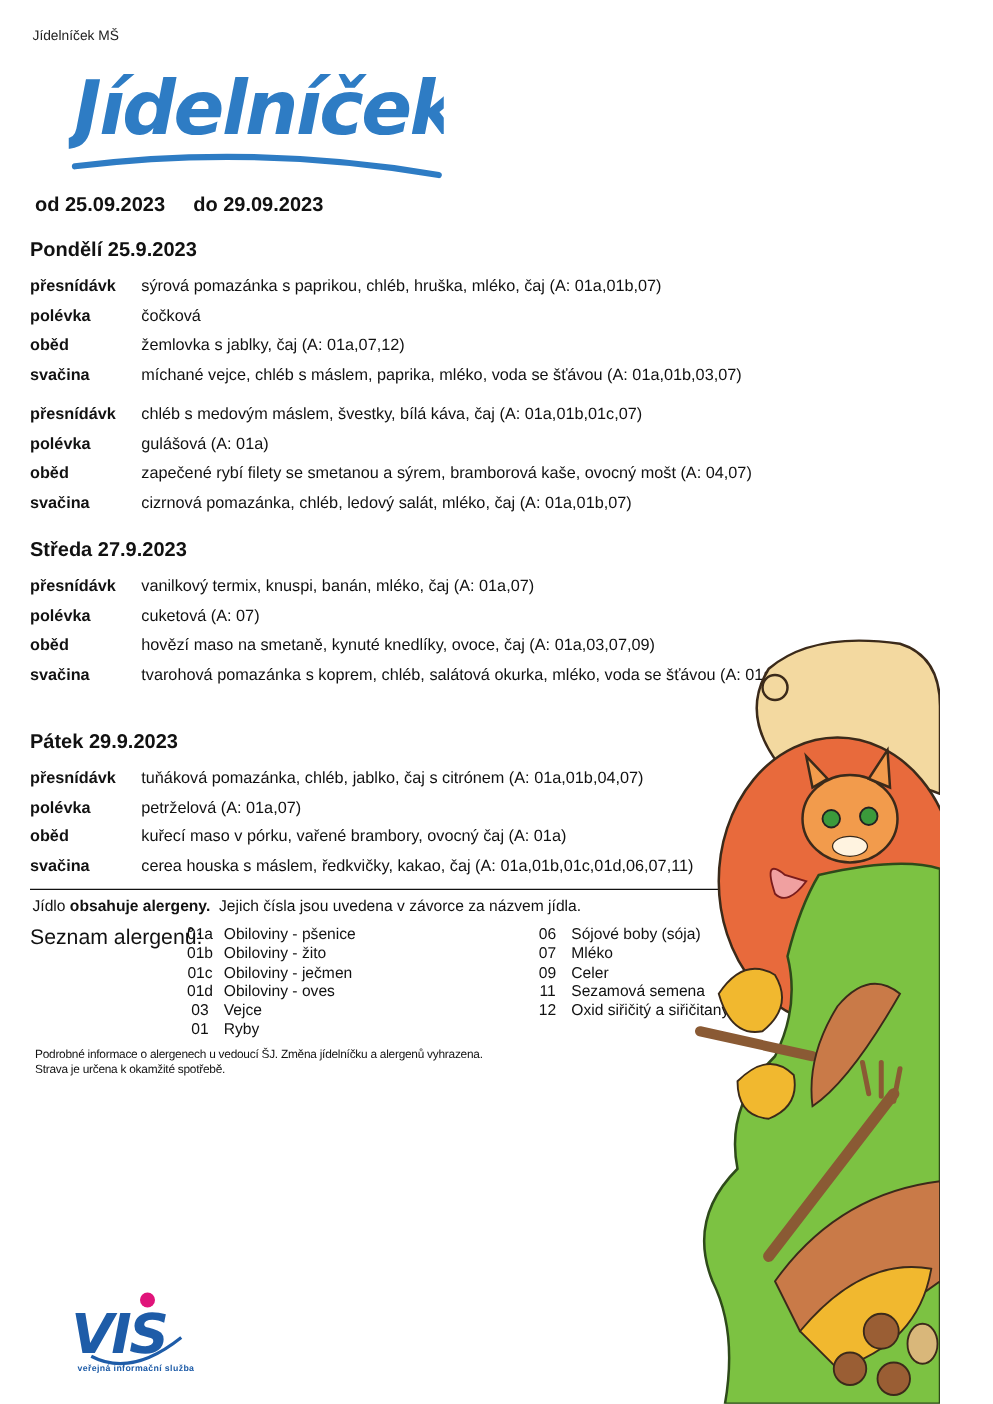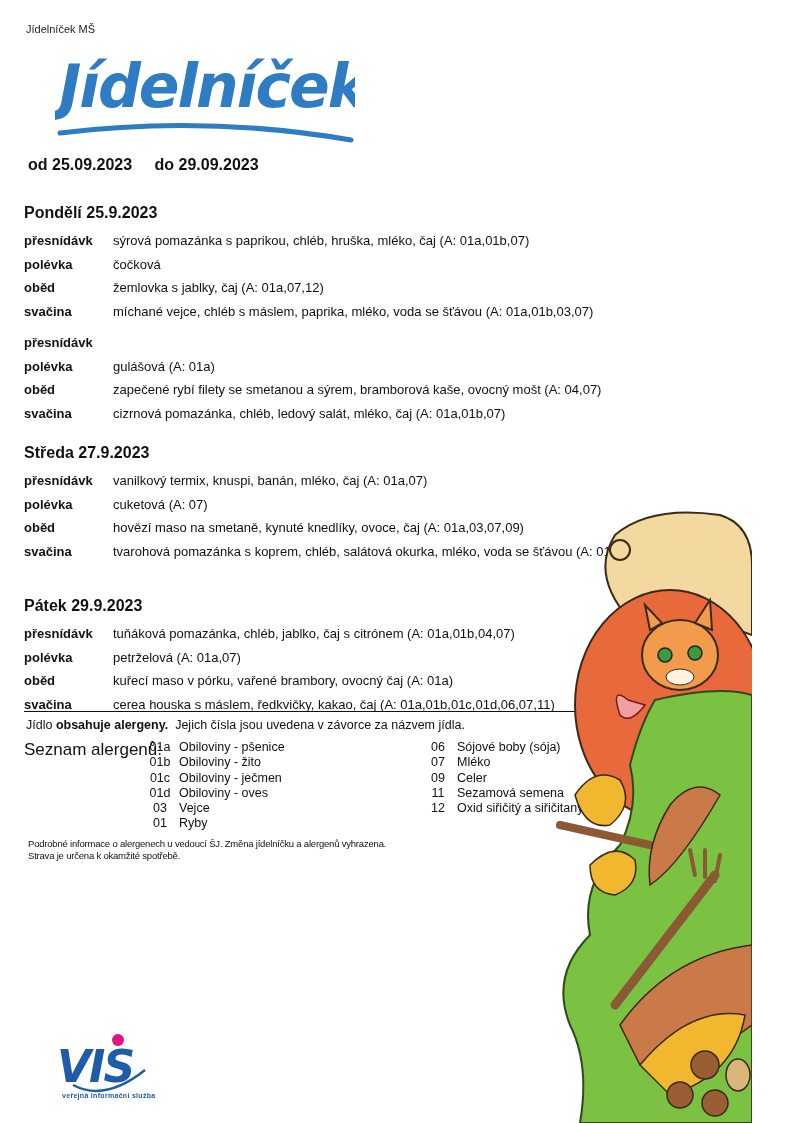--- a/index.html
+++ b/index.html
@@ -2,21 +2,21 @@
 <html><head>
 <meta charset="utf-8">
 <style>
   html, body { margin: 0; padding: 0; background: #ffffff; }
   body { width: 794px; height: 1123px; position: relative; overflow: hidden;
          font-family: "Liberation Sans", sans-serif; color: #111; }
   .top-caption { position: absolute; left: 26px; top: 23px; font-size: 11px; color: #222; }
   .logo { position: absolute; left: 55px; top: 45px; width: 300px; height: 105px; }
   .date-range { position: absolute; left: 28px; top: 156px; font-size: 16px; font-weight: bold; }
   .date-range span { margin-right: 18px; }
-  .day { position: absolute; left: 24px; width: 690px; margin-top: 12px; }
+  .day { position: absolute; left: 24px; width: 690px; }
   .day-title { font-size: 16px; font-weight: bold; margin: 0 0 9px 0; height: 20px; }
   .meal-row { display: flex; height: 23.5px; align-items: flex-start; font-size: 13px; }
   .meal-label { width: 89px; font-weight: bold; flex: 0 0 89px; }
   .meal-text { white-space: nowrap; }
   .separator { position: absolute; left: 24px; top: 711px; width: 614px; height: 1px; background: #111; }
   .allergen-note { position: absolute; left: 26px; top: 718px; font-size: 12.5px; }
   .allergen-note b { font-weight: bold; }
   .allergen-list-label { position: absolute; left: 24px; top: 740px; font-size: 17px; }
   .allergen-col { position: absolute; top: 740px; font-size: 12.5px; line-height: 15.3px; }
   .allergen-col .row { display: flex; }
@@ -59,20 +59,21 @@
     </div>
   <div class="meal-row">
       <span class="meal-label">svačina</span>
       <span class="meal-text">míchané vejce, chléb s máslem, paprika, mléko, voda se šťávou  (A: 01a,01b,03,07)</span>
     </div>
 </div>
 
 <div class="day" style="top:323px;">
   <div class="meal-row">
       <span class="meal-label">přesnídávk</span>
+      <span class="meal-text">chléb s medovým máslem, švestky, bílá káva, čaj  (A: 01a,01b,01c,07)</span>
     </div>
   <div class="meal-row">
       <span class="meal-label">polévka</span>
       <span class="meal-text">gulášová  (A: 01a)</span>
     </div>
   <div class="meal-row">
       <span class="meal-label">oběd</span>
       <span class="meal-text">zapečené rybí filety se smetanou a sýrem, bramborová kaše, ovocný mošt  (A: 04,07)</span>
     </div>
   <div class="meal-row">

